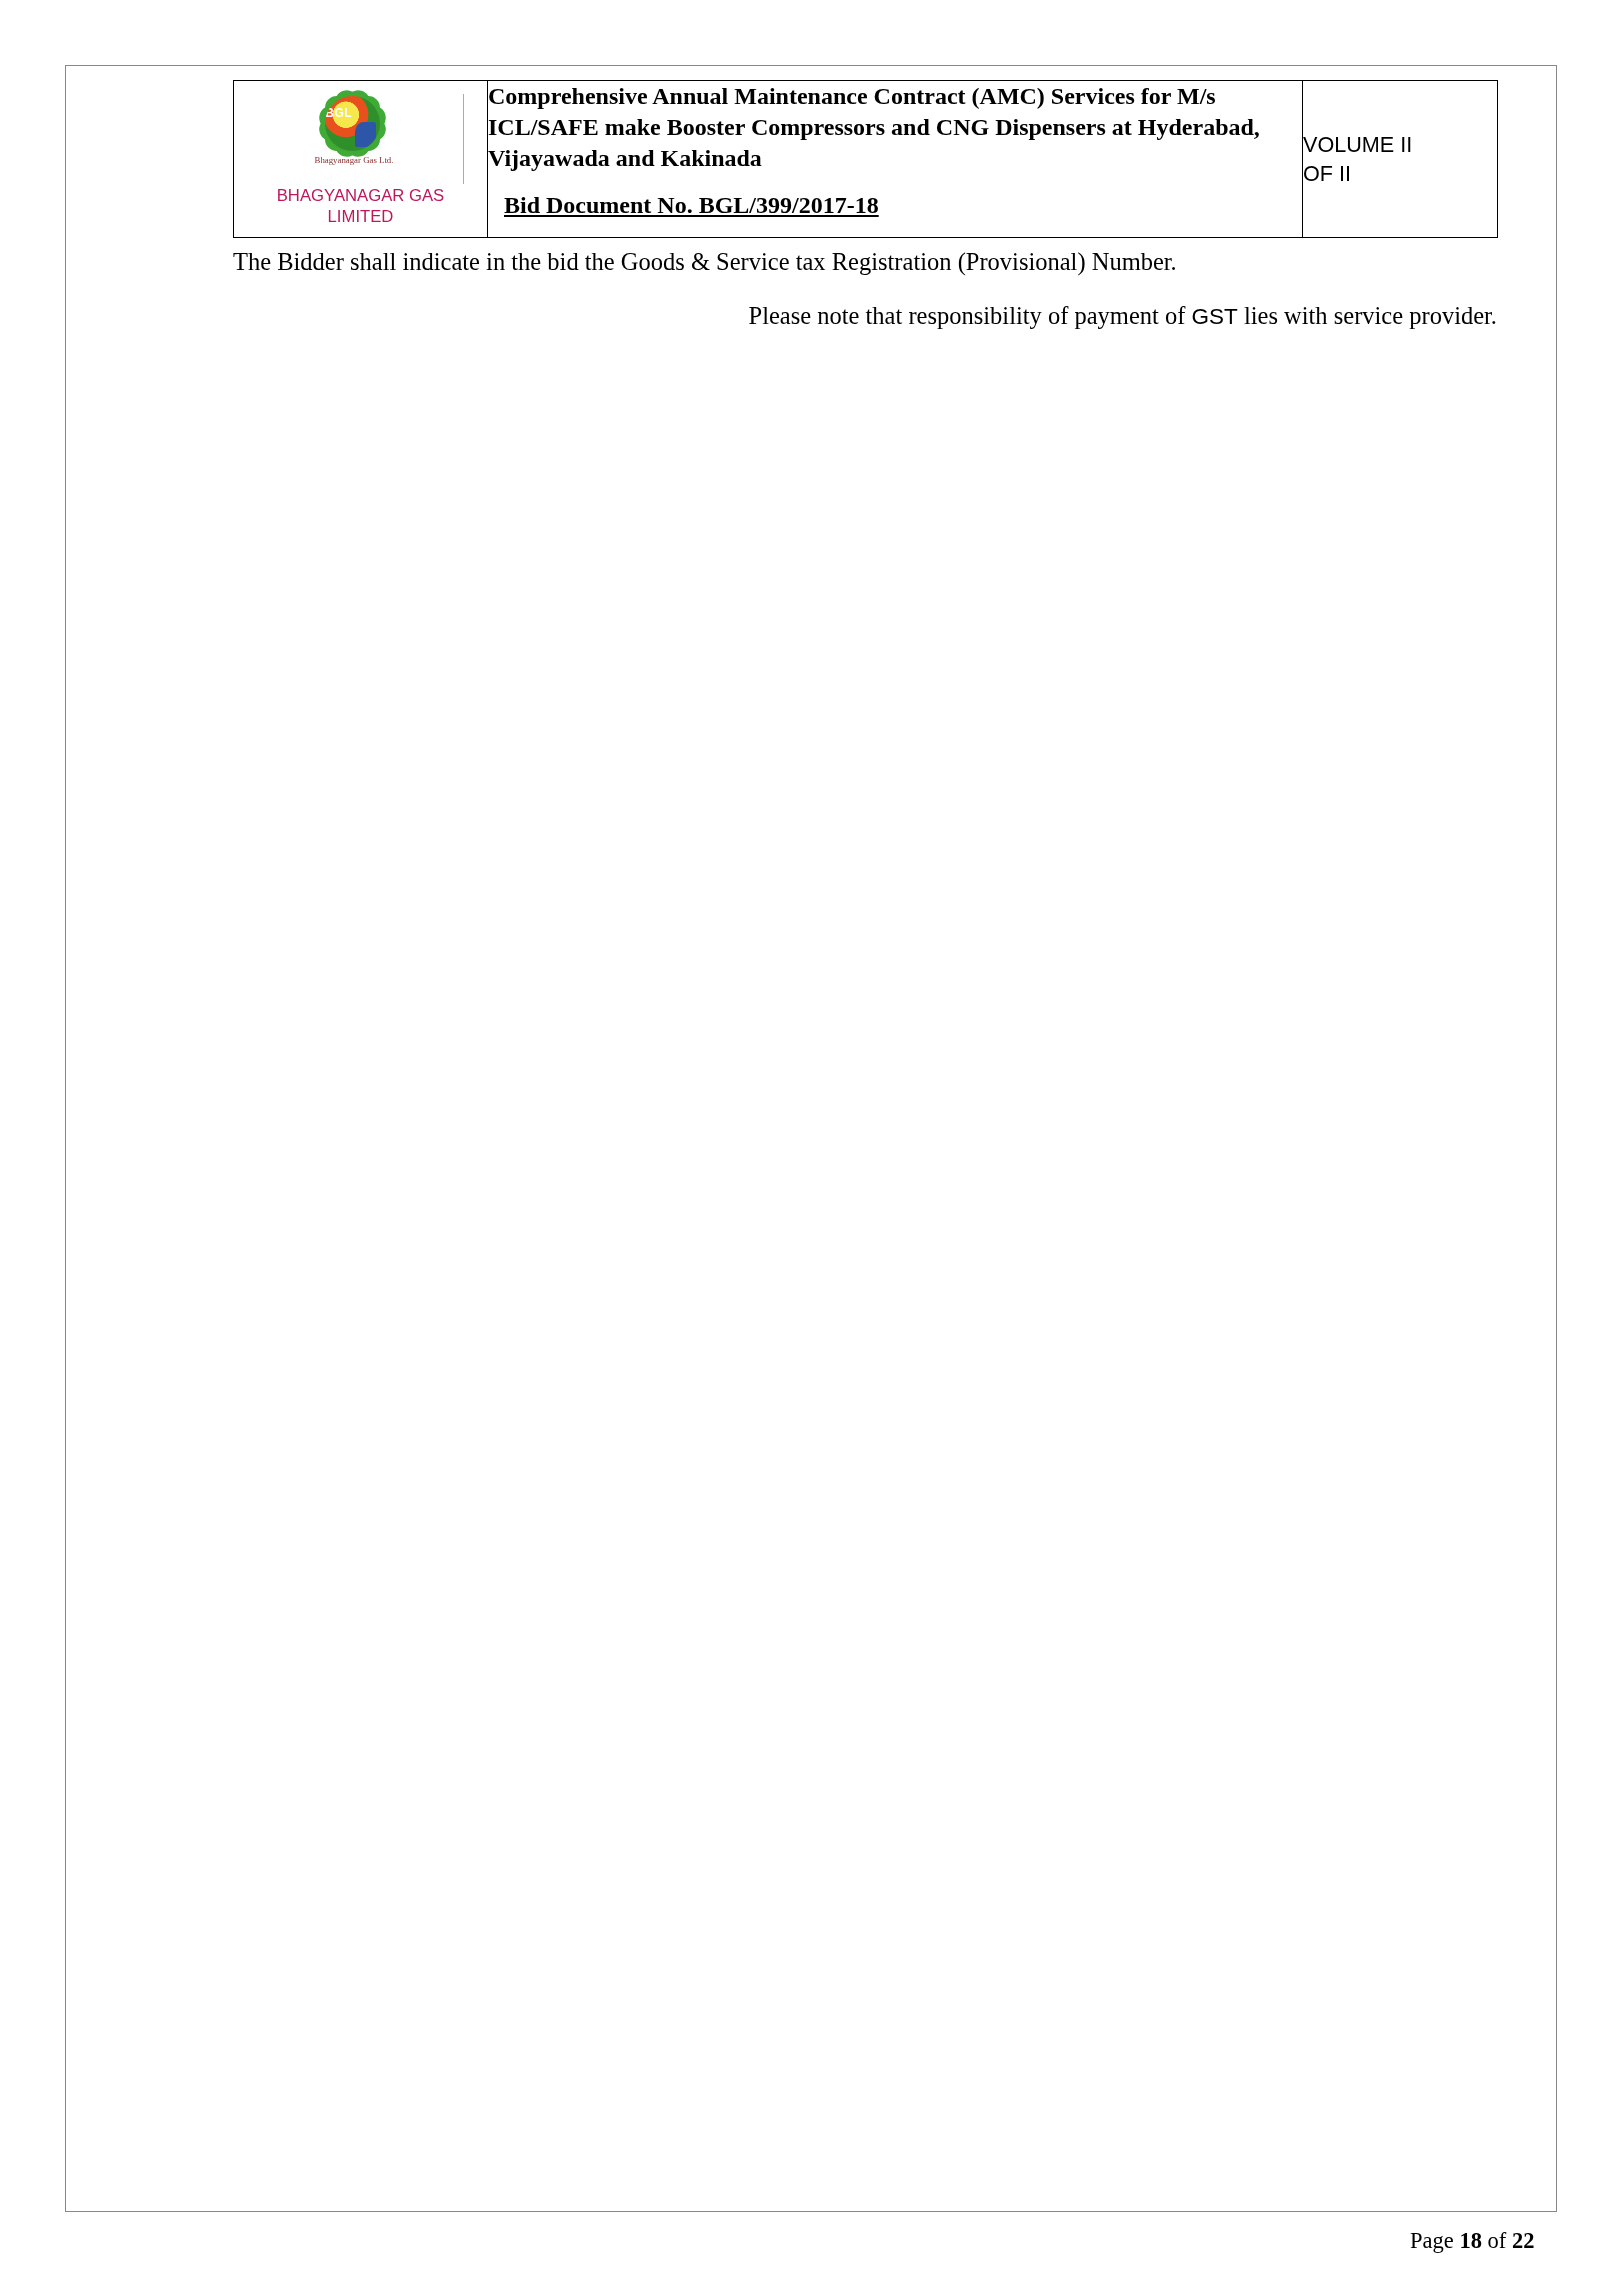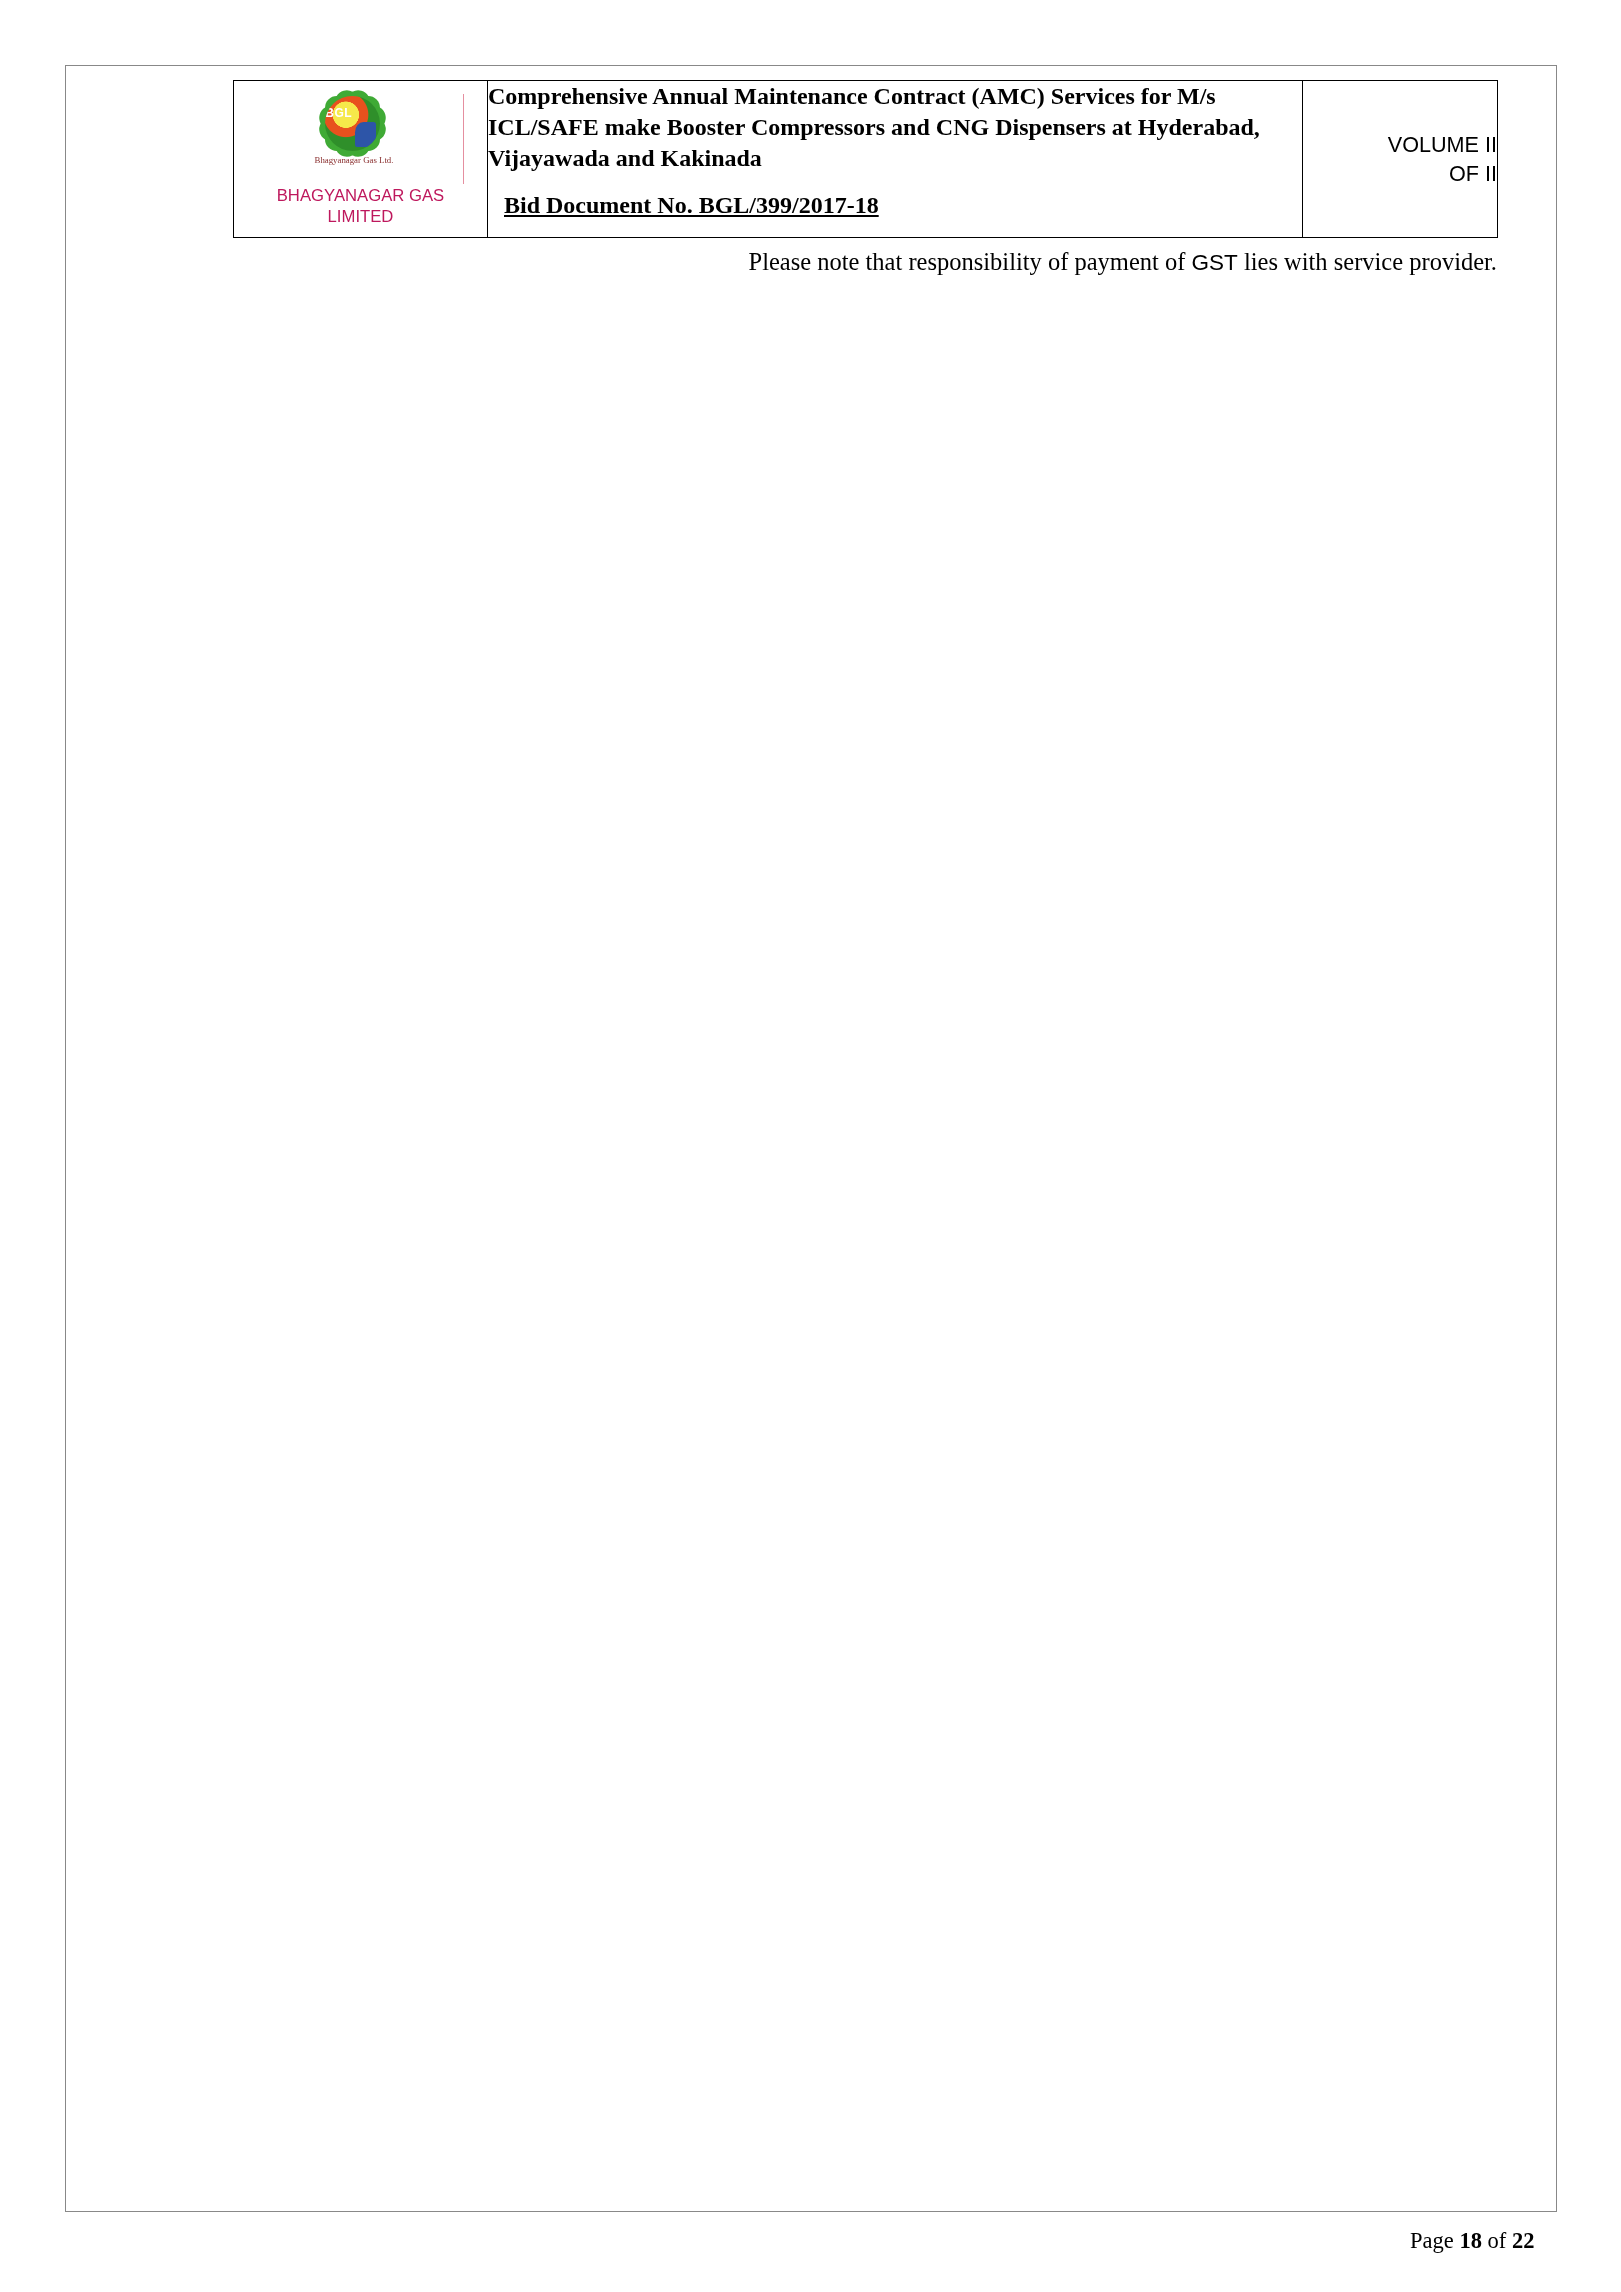--- a/index.html
+++ b/index.html
@@ -46,21 +46,21 @@
     text-align: center;
     padding: 5.9px 3.9px 9.8px 3.9px;
   }
   td.title-cell {
     width: 814px;
     text-align: left;
     padding: 7.8px 9.8px 9.8px 9.8px;
   }
   td.volume-cell {
     width: 194px;
-    text-align: right;
+    text-align: left;
     padding: 5.9px;
   }
 
   .logo-wrap {
     position: relative;
     height: 94px;
   }
   .logo-mark {
     position: relative;
     width: 94px;
@@ -221,20 +221,21 @@
         </td>
         <td class="volume-cell">
           <div class="volume-text">VOLUME II</div>
           <div class="volume-text">OF II</div>
         </td>
       </tr>
     </tbody>
       </table>
 
     <div class="body-text">
+      <p class="para">The Bidder shall indicate in the bid the Goods &amp; Service tax Registration (Provisional) Number.</p>
       <p class="para last"><span>Please note that responsibility of payment of </span><span class="sans">GST</span><span> lies with service provider.</span></p>
     </div>
 
   </div>
 
   <div class="footer">
     <span>Page</span>
     <b>18</b>
     <span>of</span>
     <b>22</b>

